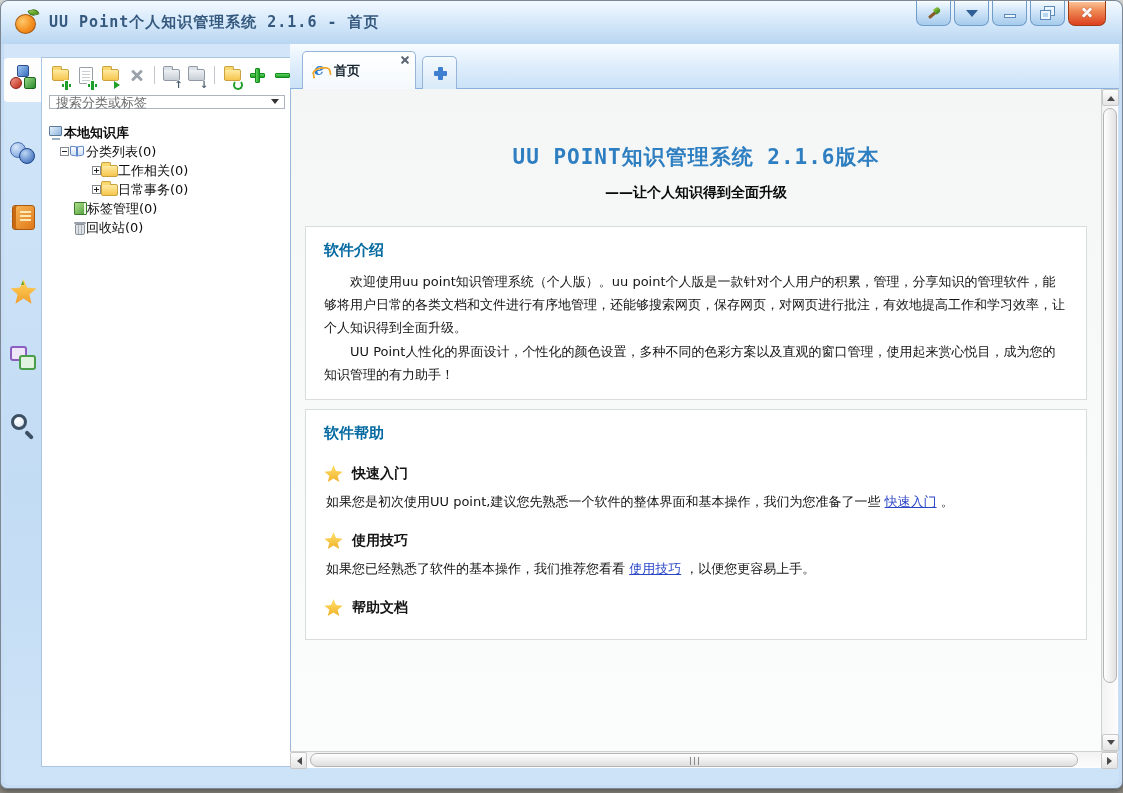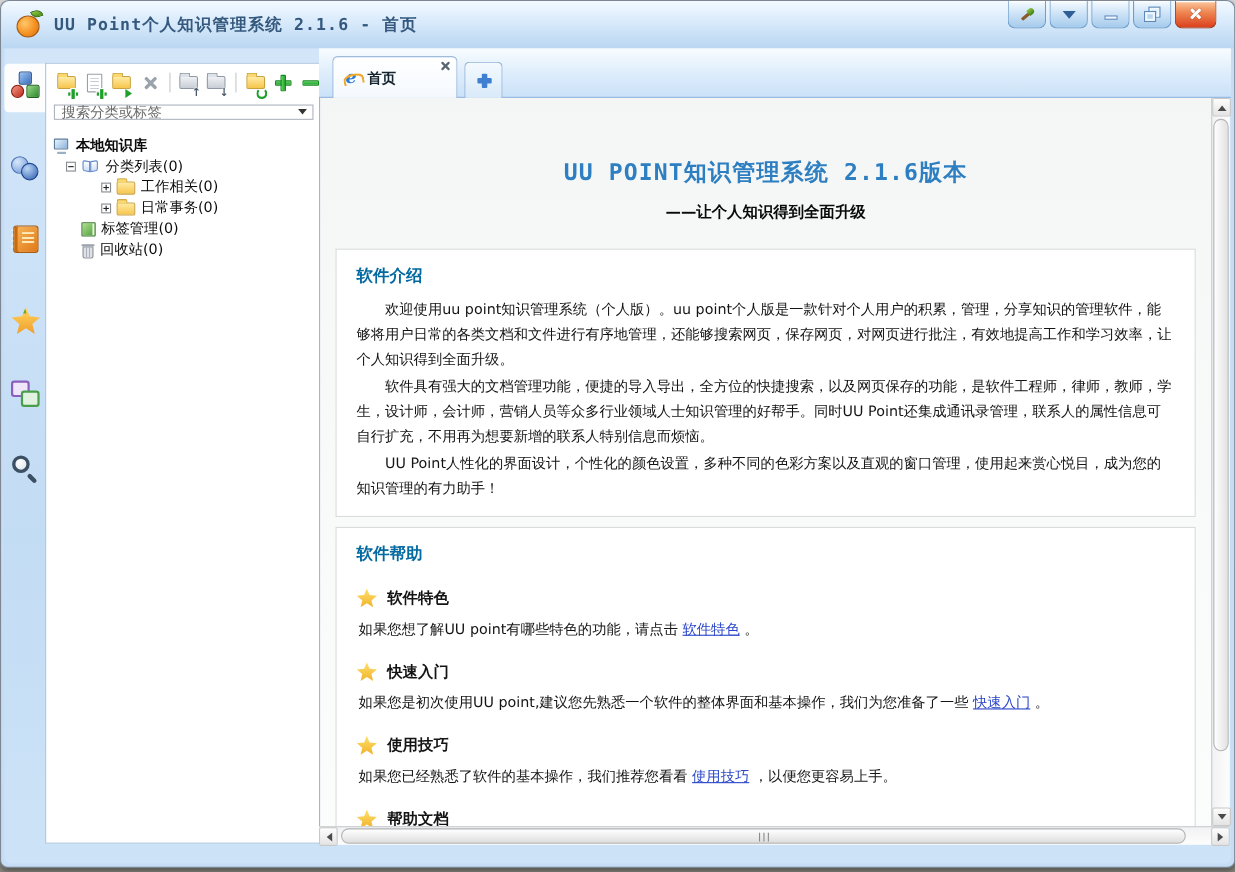--- a/index.html
+++ b/index.html
@@ -108,21 +108,21 @@
   .gplus b { position:absolute; left:5px; top:0; width:5px; height:15px; background:linear-gradient(90deg,#5fd45f,#1fa02a); border:1px solid #128a1c; border-radius:1px; }
 
   .search { margin:3px 7px 6px; height:14px; border:1px solid #aeb4be; background:#fff;
             display:flex; align-items:center; position:relative; }
   .search input { border:none; outline:none; flex:1; padding:0 6px; font:13px "DejaVu Sans",sans-serif; color:#444; background:transparent; }
   .search input::placeholder { color:#6a6a6a; opacity:1; }
   .dd { width:18px; display:flex; justify-content:center; cursor:pointer; }
   .dd i { width:0; height:0; border:4px solid transparent; border-top:5px solid #333; margin-top:2px; }
 
   .tree { padding:8px 0 0 6px; font-size:13px; color:#0c0c0c; }
-  .trow { display:flex; align-items:center; height:19px; gap:5px; white-space:nowrap; cursor:pointer; }
+  .trow { display:flex; align-items:center; height:19px; white-space:nowrap; cursor:pointer; }
   .trow .lbl { line-height:19px; }
   .exp { width:9px; height:9px; border:1px solid #848a90; background:#fff; position:relative; flex:none; }
   .exp::before { content:""; position:absolute; left:1px; top:3px; width:5px; height:1px; background:#222; }
   .exp.plus::after { content:""; position:absolute; left:3px; top:1px; width:1px; height:5px; background:#222; }
   .mon { position:relative; width:16px; height:14px; flex:none; }
   .mon i { position:absolute; left:1px; top:0; width:13px; height:10px; border:1px solid #5a7a9a;
            background:linear-gradient(135deg,#e8f2fc,#8ab4dd); border-radius:1px; }
   .mon b { position:absolute; left:4px; bottom:0; width:8px; height:2px; background:#9ab0c4; }
   .bookopen { position:relative; width:17px; height:13px; flex:none; }
   .bookopen i,.bookopen b { position:absolute; top:1px; width:7px; height:10px; border:1px solid #5f87c8; background:linear-gradient(#fdfdff,#cfe0f5); }
@@ -382,34 +382,26 @@
 
     <div class="content">
       <div class="phead">
         <div class="ptitle">UU POINT知识管理系统  2.1.6版本</div>
         <div class="psub">——让个人知识得到全面升级</div>
       </div>
 
       <div class="box intro">
         <div class="sechead">软件介绍</div>
         <p class="para">欢迎使用uu point知识管理系统（个人版）。uu point个人版是一款针对个人用户的积累，管理，分享知识的管理软件，能够将用户日常的各类文档和文件进行有序地管理，还能够搜索网页，保存网页，对网页进行批注，有效地提高工作和学习效率，让个人知识得到全面升级。</p>
-        <p class="para">软件具有强大的文档管理功能，便捷的导入导出，全方位的快捷搜索，以及网页保存的功能，是软件工程师，律师，教师，学生，设计师，会计师，营销人员等众多行业领域人士知识管理的好帮手。同时UU Point还集成通讯录管理，联系人的属性信息可自行扩充，不用再为想要新增的联系人特别信息而烦恼。</p>
         <p class="para">UU Point人性化的界面设计，个性化的颜色设置，多种不同的色彩方案以及直观的窗口管理，使用起来赏心悦目，成为您的知识管理的有力助手！</p>
       </div>
 
       <div class="box help">
         <div class="sechead">软件帮助</div>
 
-        <div class="hitem">
-          <div class="htitle">
-              <span class="hstar"></span>
-            <span class="t">软件特色</span>
-            </div>
-          <div class="htext"><span>如果您想了解UU point有哪些特色的功能，请点击 </span><span class="hlink">软件特色</span><span> 。</span></div>
-        </div>
 
         <div class="hitem">
           <div class="htitle">
               <span class="hstar"></span>
             <span class="t">快速入门</span>
             </div>
           <div class="htext"><span>如果您是初次使用UU point,建议您先熟悉一个软件的整体界面和基本操作，我们为您准备了一些 </span><span class="hlink">快速入门</span><span> 。</span></div>
         </div>
 
         <div class="hitem">

